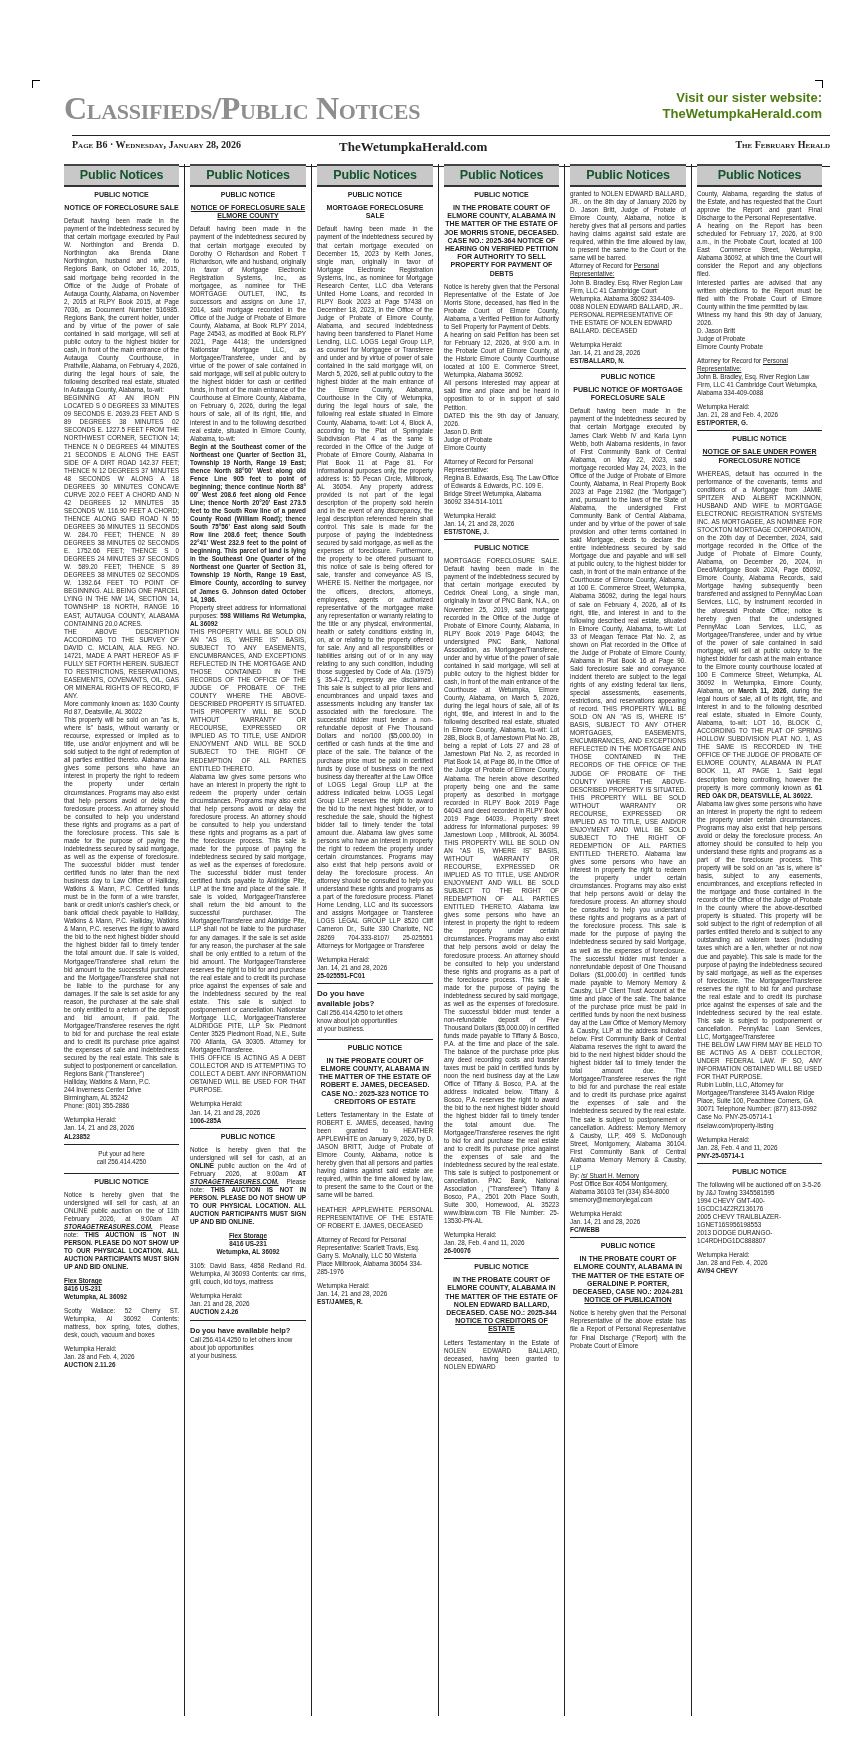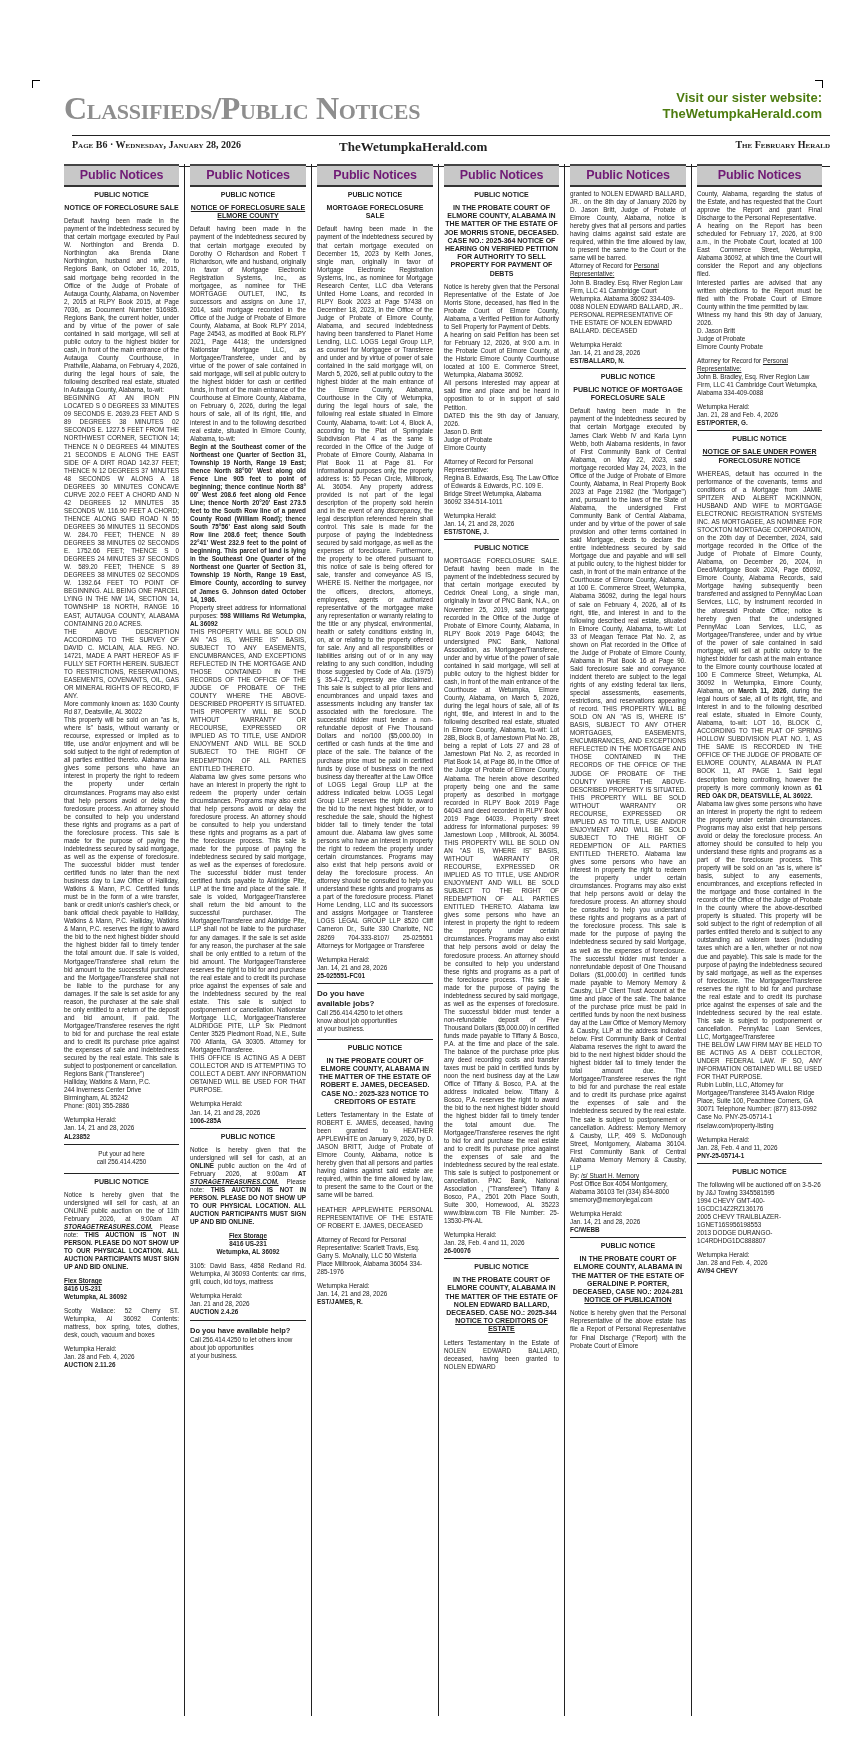--- a/index.html
+++ b/index.html
@@ -12,21 +12,21 @@
   .mast-title { font-family: "Liberation Serif", serif; color: #8e8e8e; font-size: 32px; font-weight: bold; letter-spacing: -0.3px; font-variant: small-caps; line-height: 40px; white-space: nowrap; }
   .sister { position: absolute; right: 0; top: 2px; text-align: right; font-family: "Liberation Sans", sans-serif; font-weight: bold; font-size: 13px; line-height: 16px; color: #4d7c0f; }
   .folio { position: absolute; left: 72px; top: 135px; width: 758px; height: 32px; border-top: 1.5px solid #222; border-bottom: 1.5px solid #222; font-family: "Liberation Serif", serif; font-size: 10px; font-weight: bold; }
   .folio span { position: absolute; top: 3px; white-space: nowrap; font-variant: small-caps; }
   .folio .left { left: 0; }
   .folio .center { left: 267px; font-variant: normal; font-size: 13px; }
   .folio .right { right: 0; }
   .columns { position: absolute; left: 64px; top: 164px; width: 758px; height: 1560px; }
   .col { position: absolute; top: 0; width: 116px; height: 1552px; overflow: hidden; font-size: 6.35px; line-height: 8.05px; text-align: justify; hyphens: auto; }
   .col.sep { border-right: 1px solid #222; }
-  .col-head { background: #c8c8c8; border-bottom: 2px solid #333; border-top: 2px solid #444; height: 23px; text-align: center; font-weight: bold; font-size: 12.5px; line-height: 19px; color: #701a75; margin-bottom: 3px; letter-spacing: -0.2px; }
+  .col-head { background: #c8c8c8; border-bottom: 2px solid #333; border-top: 2px solid #444; height: 23px; text-align: center; font-weight: bold; font-size: 12.5px; line-height: 19px; color: #14532d; margin-bottom: 3px; letter-spacing: -0.2px; }
   .pn { text-align: center; font-weight: bold; font-size: 7px; line-height: 9px; margin: 2px 0 5px; }
   .nt { text-align: center; font-weight: bold; font-size: 7px; line-height: 8.2px; margin-bottom: 5px; }
   .u { text-decoration: underline; }
   .b { font-weight: bold; }
   .body-p { margin-bottom: 0; }
   .gap { height: 6px; }
   .rule { border-top: 1px solid #222; margin: 3px 0; }
   .adbox { text-align: center; font-size: 6.3px; line-height: 8.5px; padding: 2px 0 3px; }
   .jobs { text-align: left; padding: 2px 0 3px; }
   .jobs .q { font-weight: bold; font-size: 8px; line-height: 10px; }

